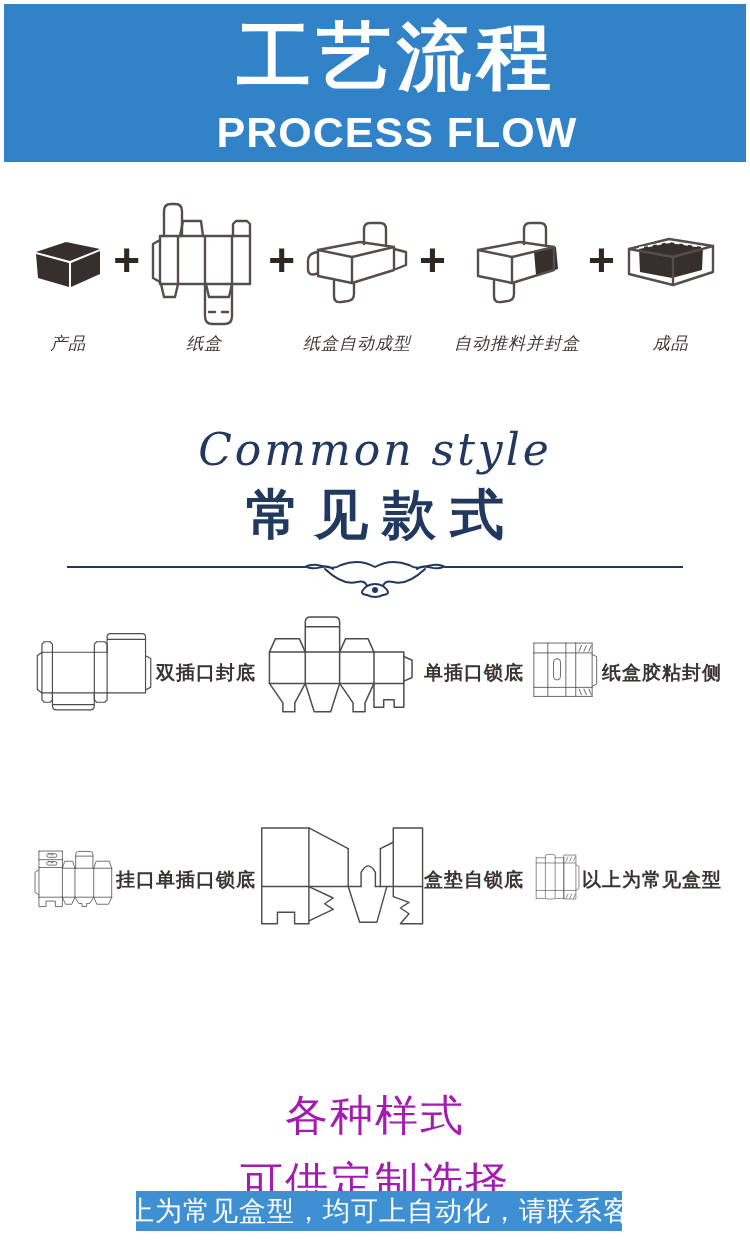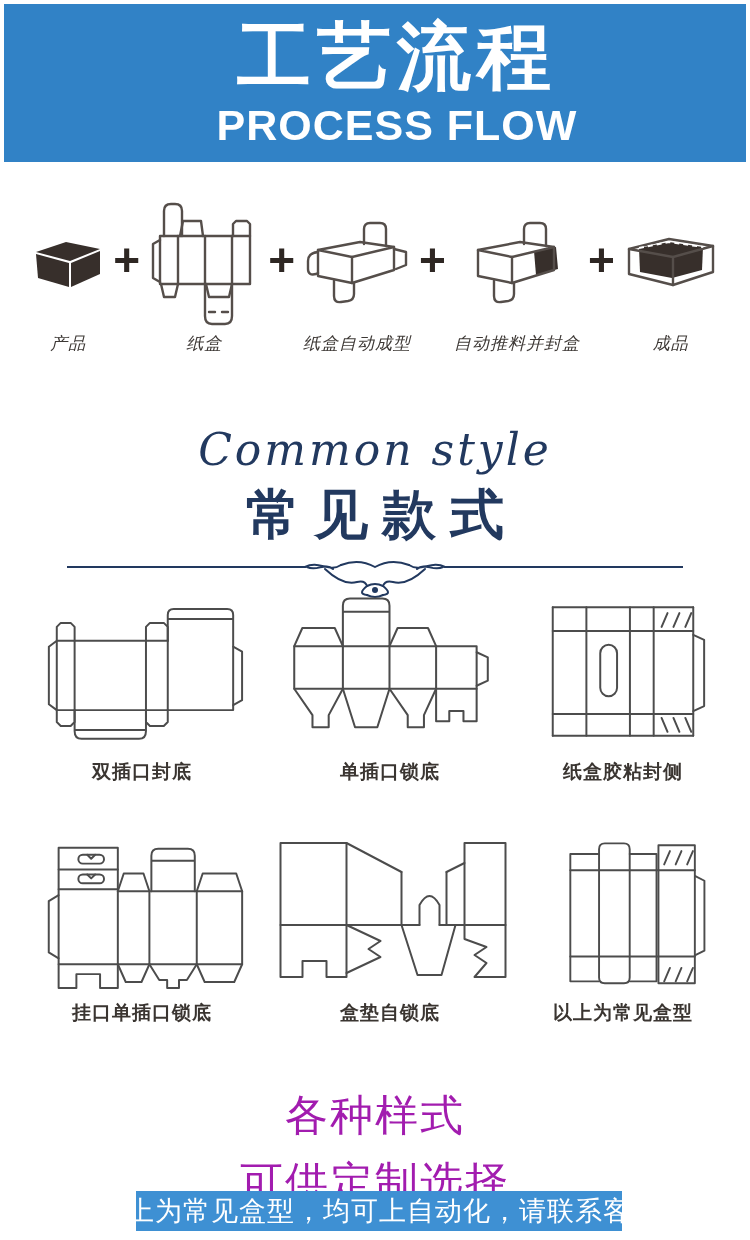--- a/index.html
+++ b/index.html
@@ -2,41 +2,41 @@
 <html><head>
 <meta charset="utf-8">
 <style>
   * { margin:0; padding:0; box-sizing:border-box; }
   body { background:#e8e8e8; font-family:"Liberation Sans",sans-serif; }
   .page { width:750px; height:1240px; position:relative; background:#ffffff; overflow:hidden; margin:0 auto; }
 
   
   .banner { position:absolute; top:4px; left:4px; width:742px; height:158px; background:#3182c6; color:#fff; text-align:center;padding-left:44px; }
   .banner-cn { font-size:74px; font-weight:900; letter-spacing:6px; line-height:1.0; margin-top:16px; }
-  .banner-en { font-size:43px; font-weight:800; letter-spacing:1px; margin-top:7px; }
+  .banner-en { font-size:43px; font-weight:800; letter-spacing:1px; margin-top:14px; }
 
   
   .flow { position:absolute; top:202px; left:0; width:750px; display:flex; justify-content:center; align-items:flex-start; }
   .flow-step { display:flex; flex-direction:column; align-items:center;font-style:italic; }
   .flow-iconbox { height:122px; display:flex; align-items:center; justify-content:center; }
   .flow-label { font-size:17px; color:#3d3835; margin-top:8px; white-space:nowrap; letter-spacing:1px; }
   .flow-plus { height:122px; display:flex; align-items:center; font-size:46px; font-weight:bold; color:#2e2723; margin:0 8px; padding-bottom:6px; }
   .ln { stroke:#554e4a; fill:none; stroke-width:2.4; stroke-linejoin:round; stroke-linecap:round; }
   .dk { fill:#372f2b; stroke:none; }
 
   
   .common { position:absolute; top:424px; width:750px; text-align:center; color:#22395f; }
   .common-script { font-family:"DejaVu Serif",serif; font-style:italic; font-size:44px; letter-spacing:3px; }
   .common-title { font-size:54px; font-weight:bold; letter-spacing:14px; text-indent:14px; margin-top:4px; }
   .common-flourish { margin-top:6px; }
   .fl { stroke:#22395f; fill:none; stroke-width:2; stroke-linecap:round; }
 
   
   .grid { position:absolute; top:586px; left:28px; width:694px; display:grid; grid-template-columns:228px 268px 198px; row-gap:42px; }
-  .cell { display:flex; flex-direction:column; align-items:center; }
+  .cell { display:flex; flex-direction:row; align-items:center; }
   .cell-label { font-size:19px; font-weight:bold; color:#3a3531; margin-top:8px; letter-spacing:1px; white-space:nowrap; }
   .dl { stroke:#4c4c4c; fill:none; stroke-width:2; stroke-linejoin:round; stroke-linecap:round; }
 
   
   .big-text { position:absolute; top:1082px; width:750px; text-align:center; font-size:43px; color:#a21caf; line-height:1.55; letter-spacing:2px; }
   .bottom-bar { position:absolute; top:1191px; left:129px; width:486px; height:40px; background:#3e90d3; color:#ffffff; font-size:27px; display:flex; align-items:center; justify-content:center; letter-spacing:1px; white-space:nowrap;margin-left:7px; }
 </style>
 </head>
 <body>
 

